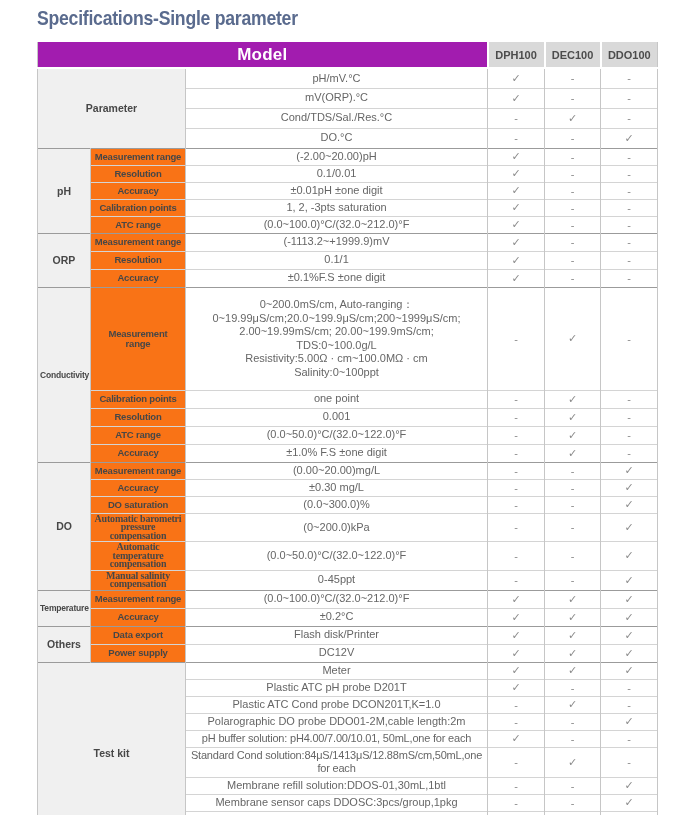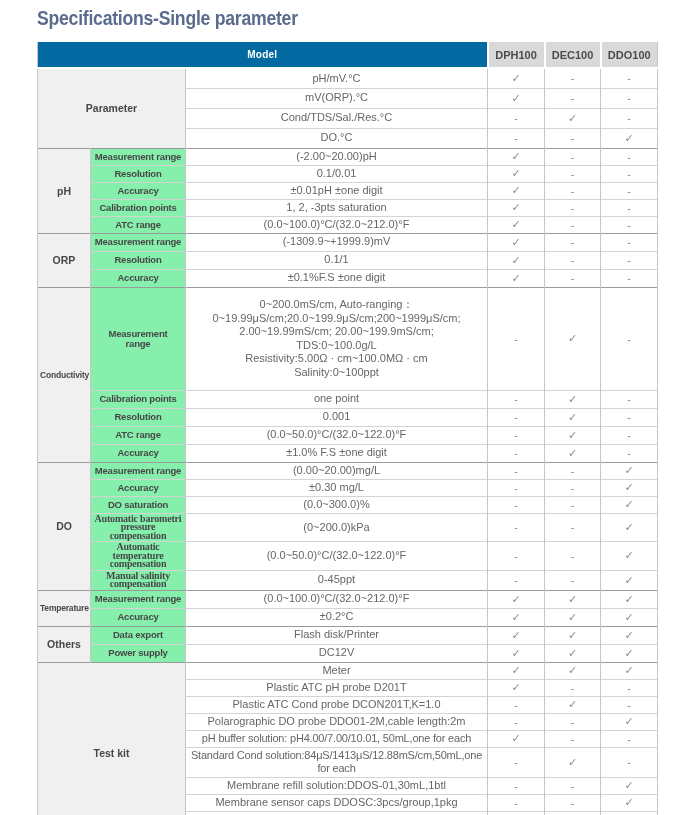--- a/index.html
+++ b/index.html
@@ -22,22 +22,22 @@
   }
   table.spec {
     border-collapse: collapse;
     table-layout: fixed;
     width: 620px;
     border-left: 1px solid #c6c6c6;
     border-right: 1px solid #c6c6c6;
   }
   thead tr { height: 26px; border-bottom: 2px solid #ffffff; }
   th.model-head {
-    background: #0369a1; color: #ffffff;
-    font-size: 10px; font-weight: bold; letter-spacing: 0.2px;
+    background: #a21caf; color: #ffffff;
+    font-size: 17px; font-weight: bold; letter-spacing: 0.2px;
   }
   th.model-col {
     background: #d9d9d9; color: #4c4c4c;
     font-size: 11px; font-weight: bold;
     border-left: 2px solid #ffffff;
   }
   tbody tr { height: 17px; border-bottom: 1px solid #d4d4d4; }
   tbody tr.sec-end { border-bottom: 1px solid #9b9b9b; margin-left: 45px; }
   tbody tr:last-child { border-bottom: 2px solid #8f8f8f; }
   td {
@@ -45,21 +45,21 @@
     border-right: 1px solid #c6c6c6;
     text-align: center; vertical-align: middle;
     padding: 1px 2px;
   }
   td.group {
     background: #f0f0f0; font-weight: bold;
     font-size: 10.5px; color: #474747;
   }
   td.group.g-small { font-size: 8.5px; letter-spacing: -0.2px; }
   td.label {
-    background: #86efac; font-weight: bold;
+    background: #f97316; font-weight: bold;
     font-size: 9.5px; color: #474747;
     letter-spacing: -0.2px; white-space: pre-line; line-height: 10px;
   }
   td.label.small { font-size: 10px; line-height: 8.5px; font-family: Liberation Serif, serif; }
   td.value {
     font-size: 11px; color: #666666;
     white-space: pre-line; line-height: 13.5px;
   }
   td.value.long { font-size: 11px; letter-spacing: -0.2px; }
   td.check { font-size: 11px; color: #8a8a8a; }
@@ -149,21 +149,21 @@
         <tr data-sec="1" class="sec-end">
           <td class="label">ATC range</td>
           <td class="value">(0.0~100.0)°C/(32.0~212.0)°F</td>
           <td class="check">✓</td>
           <td class="check">-</td>
           <td class="check">-</td>
         </tr>
         <tr data-sec="2">
           <td class="group" rowspan="3">ORP</td>
           <td class="label">Measurement range</td>
-          <td class="value">(-1309.9~+1999.9)mV</td>
+          <td class="value">(-1113.2~+1999.9)mV</td>
           <td class="check">✓</td>
           <td class="check">-</td>
           <td class="check">-</td>
         </tr>
         <tr data-sec="2">
           <td class="label">Resolution</td>
           <td class="value">0.1/1</td>
           <td class="check">✓</td>
           <td class="check">-</td>
           <td class="check">-</td>

